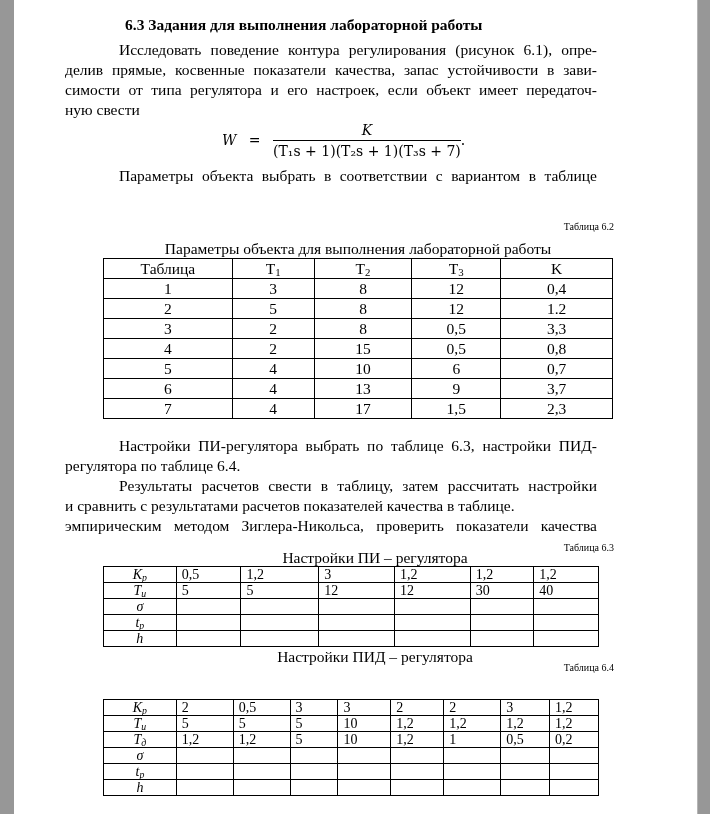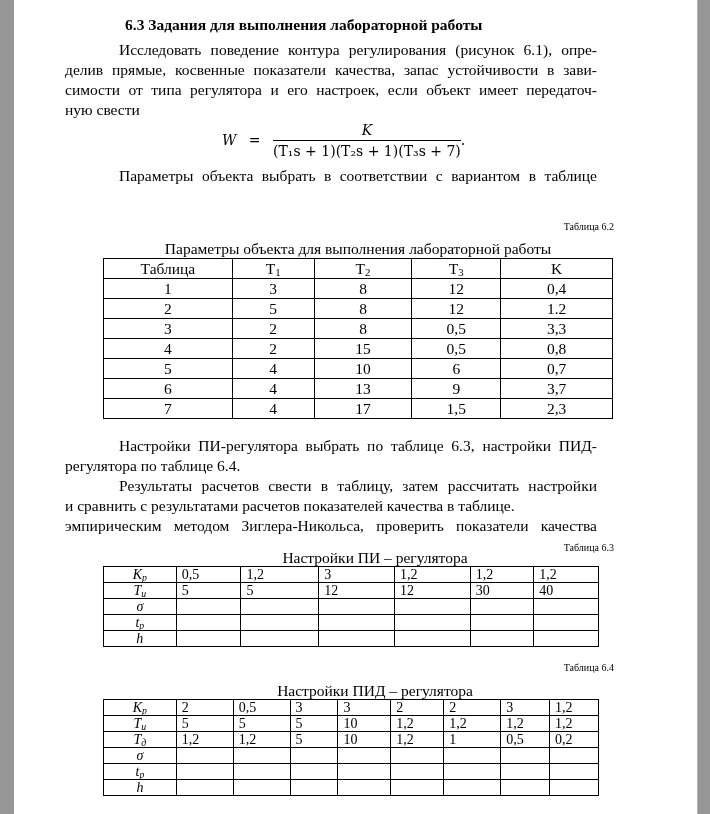--- a/index.html
+++ b/index.html
@@ -197,21 +197,21 @@
         <td></td>
         <td></td>
         <td></td>
         <td></td>
         <td></td>
       </tr>
 </tbody>
   </table>
 
 <div class="abs rlabel" style="top:662px;">Таблица 6.4</div>
-<div class="abs caption" style="left:100px; width:550px; top:682px;">Настройки ПИД – регулятора</div>
+<div class="abs caption" style="left:100px; width:550px; top:648px;">Настройки ПИД – регулятора</div>
 
 <table class="tsmall" style="left:103px; top:699px; width:496px;">
   <colgroup>
       <col style="width:73px">
       <col style="width:57px">
       <col style="width:57px">
       <col style="width:48px">
       <col style="width:53px">
       <col style="width:53px">
       <col style="width:57px">

